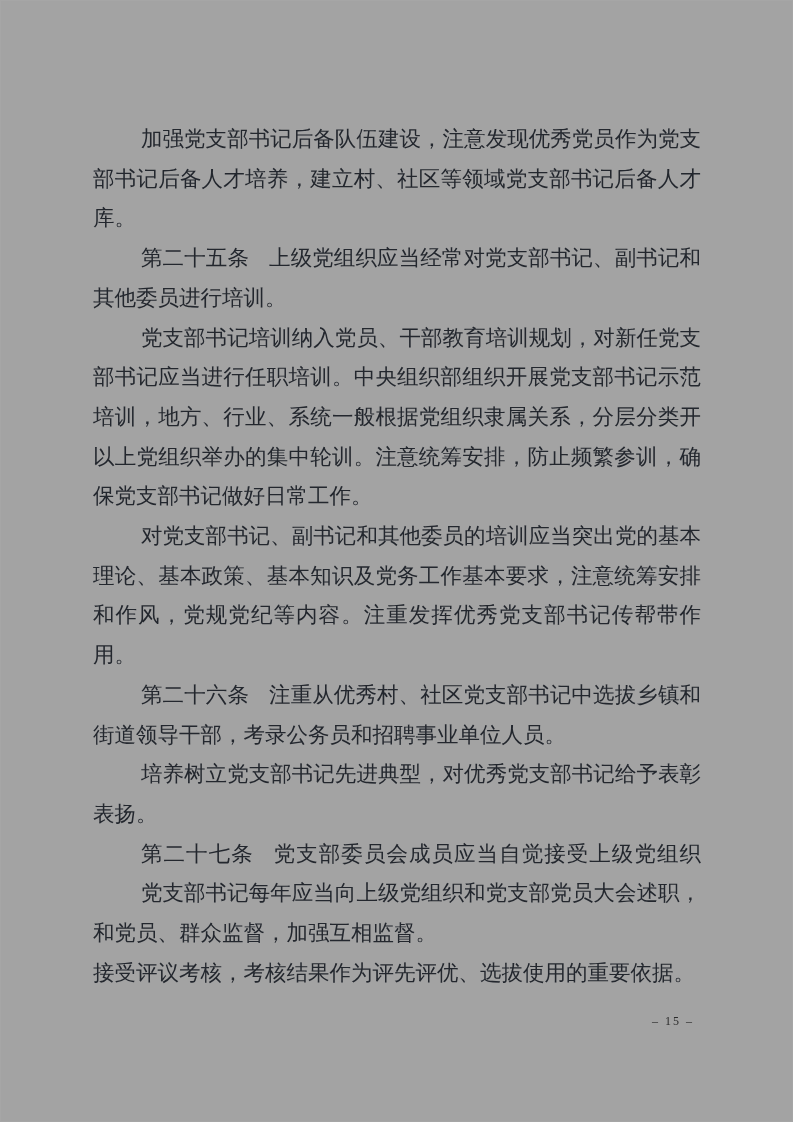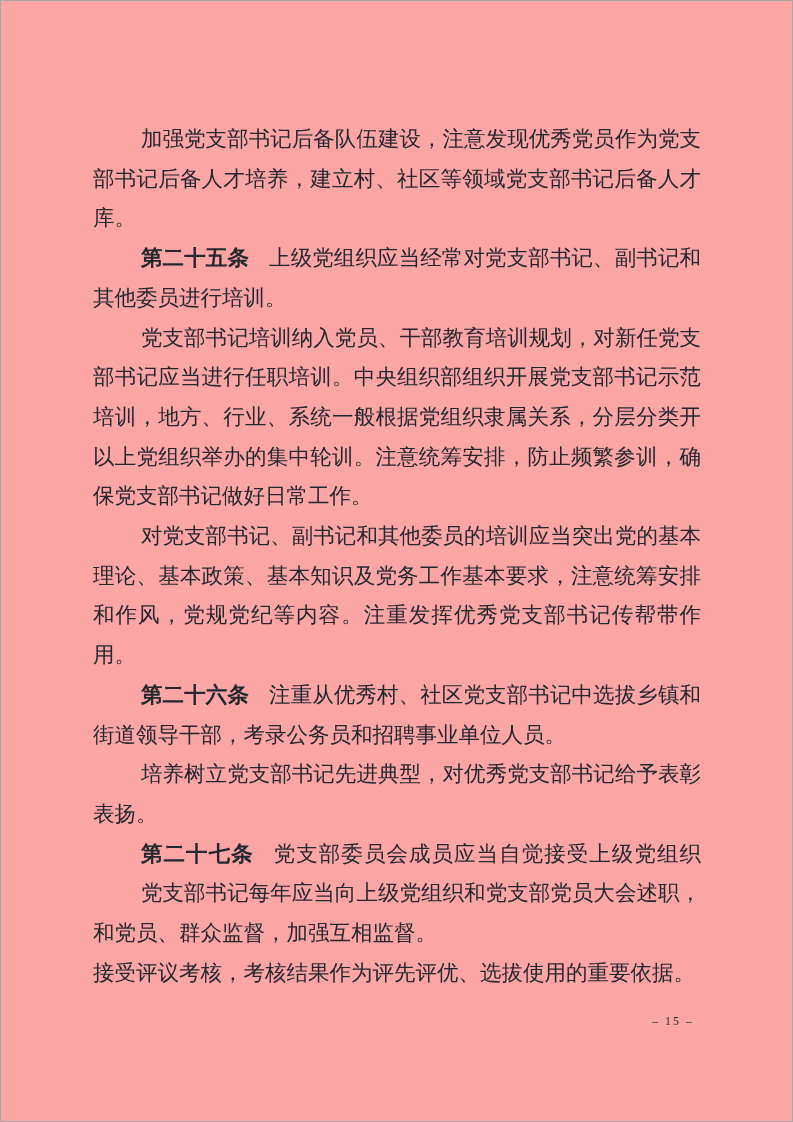--- a/index.html
+++ b/index.html
@@ -5,21 +5,21 @@
   html, body {
     margin: 0;
     padding: 0;
     background: #ffffff;
   }
   .page {
     position: relative;
     width: 793px;
     height: 1122px;
     box-sizing: border-box;
-    background: #fca5a5;
+    background: #a3a3a3;
     border: 1px solid #a6a6a6;
     overflow: hidden;
     font-family: "Liberation Serif", serif;
     color: #23272e;
   }
   .content {
     position: absolute;
     left: 92px;
     top: 119px;
     width: 608px;
@@ -30,21 +30,21 @@
     text-align: justify;
     text-align-last: justify;
   }
   .line.end {
     text-align-last: left;
   }
   .line.indent {
     text-indent: 48px;
   }
   .head {
-    font-weight: bold;
+    font-weight: normal;
     margin-right: 20px;
   }
   .pagenum {
     position: absolute;
     top: 1013px;
     right: 98px;
     font-size: 12px;
     letter-spacing: 2px;
     color: #2b2b2b;
   }

